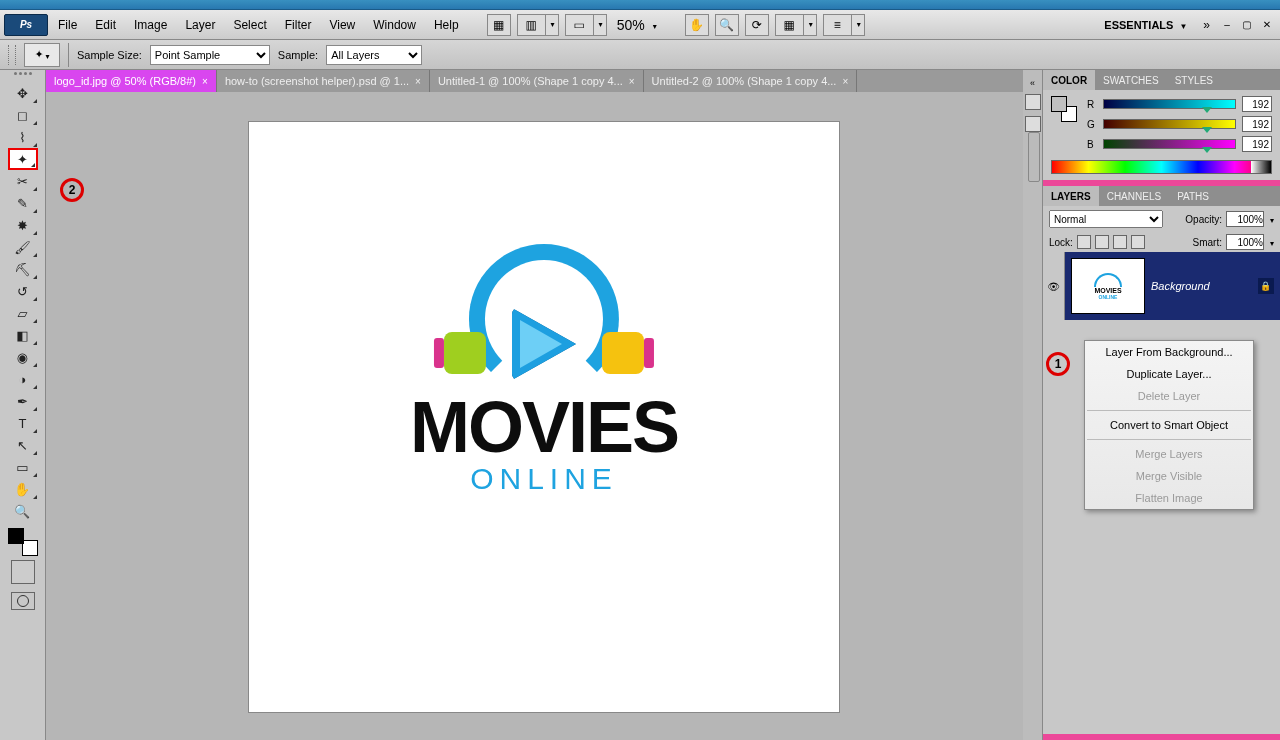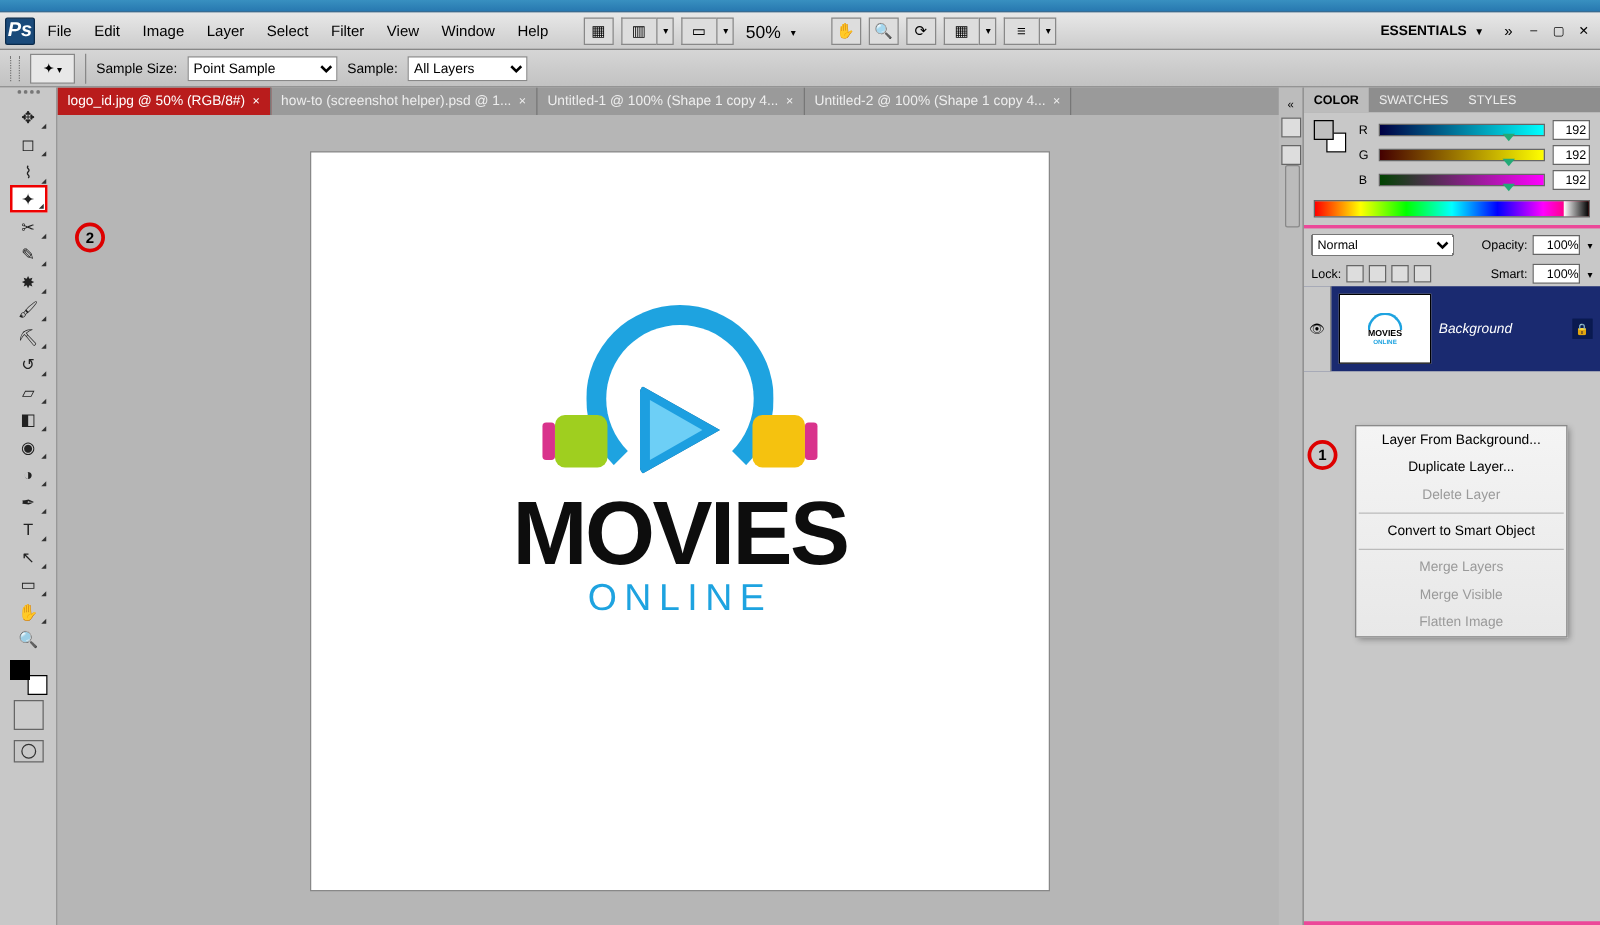--- a/index.html
+++ b/index.html
@@ -3,21 +3,21 @@
 <meta charset="utf-8">
 <style>
 * { box-sizing: border-box; margin: 0; padding: 0; font-family: Tahoma, Arial, sans-serif; }
 body { width: 1280px; height: 740px; background: #b6b6b6; overflow: hidden; position: relative; }
 
 
 .titlebar { height: 10px; background: linear-gradient(#3890c0,#2878b0); border-bottom:1px solid #1a5a88; }
 
 
 .menubar { height: 30px; background: linear-gradient(#e8e8e8,#cccccc); display:flex; align-items:center; padding:0 4px; gap:2px; border-bottom:1px solid #888; font-size:12px; }
-.menubar .ps-logo { width:24px; height:22px; background:#1a4a7a; color:#fff; display:flex; align-items:center; justify-content:center; font-size:16px; font-weight:bold; border:1px solid #0a2a4a; font-style:italic; border-radius:2px; }
+.menubar .ps-logo { width:44px; height:22px; background:#1a4a7a; color:#fff; display:flex; align-items:center; justify-content:center; font-size:10px; font-weight:bold; border:1px solid #0a2a4a; font-style:italic; border-radius:2px; }
 .menubar .menu-item { padding:4px 8px; cursor:default; }
 .menubar .spacer { flex:1; }
 .menubar .dd-icon { width:24px; height:22px; border:1px solid #888; background:#ddd; display:flex; align-items:center; justify-content:center; margin-left:4px; }
 .menubar .dd-combo { display:flex; align-items:center; margin-left:4px; }
 .menubar .dd-combo .box { width:28px; height:22px; border:1px solid #888; background:#ddd; display:flex;align-items:center;justify-content:center; border-right:none;}
 .menubar .dd-combo .arrow { width:14px; height:22px; border:1px solid #888; background:#ddd; display:flex;align-items:center;justify-content:center; }
 .zoom { margin-left:8px; font-size:14px; }
 .zoom-arrow { margin-left:4px; }
 .essentials { font-size:11px; font-weight:bold; padding:4px 8px; }
 .tri-down::after{content:"▼"; font-size:8px; margin-left:6px;}
@@ -46,21 +46,21 @@
 .fgbg .fg { background:#000; top:0; left:0; z-index:2;}
 .fgbg .bg { background:#fff; bottom:0; right:0;}
 .colorwell{width:24px;height:24px;border:1px solid #666;background:#ccc;margin-top:4px;}
 .qmask{width:24px;height:18px;border:1px solid #666;display:flex;align-items:center;justify-content:center;margin-top:8px;}
 .qmask .inner{width:12px;height:12px;border:1px solid #333;border-radius:50%;}
 
 
 .docarea { flex:1; display:flex; flex-direction:column; background:#b6b6b6;}
 .tabs { height:22px; background:#9a9a9a; display:flex; align-items:stretch; font-size:11px; overflow:hidden;}
 .tab { padding:0 8px; display:flex; align-items:center; gap:6px; border-right:1px solid #777; color:#eee; cursor:default; white-space:nowrap;}
-.tab.active { background:#b91c1c; color:#fff; }
+.tab.active { background:#d946ef; color:#fff; }
 .tab .x { font-size:10px; }
 .canvas-wrap { flex:1; position:relative; display:flex; justify-content:center; align-items:flex-start; padding-top:30px;}
 .canvas-wrap::after{content:"";position:absolute;right:0;top:0;bottom:0;width:16px;background:linear-gradient(#e4e4e4,#d0d0d0);border-left:1px solid #999;}
 .scroll-knob{position:absolute;right:2px;top:40px;width:12px;height:50px;background:#bbb;border:1px solid #888;border-radius:2px;z-index:3;}
 .canvas { width:590px; height:590px; background:#fff; box-shadow:0 0 0 1px #888; position:relative; overflow:hidden;}
 .logo { position:absolute; left:50%; top:42%; transform:translate(-50%,-50%); text-align:center;}
 .headphones { position:relative; width:200px; height:130px; margin:0 auto;}
 .arc { position:absolute; left:50%; top:0; transform:translateX(-50%); width:150px; height:150px; border:16px solid #1ea3e0; border-bottom-color:transparent; border-radius:50%; }
 .cup { position:absolute; width:42px; height:42px; border-radius:8px; bottom:0;}
 .cup.left { background:#9fcf1f; left:0;}
@@ -75,21 +75,21 @@
 
 
 .annot{position:absolute;width:24px;height:24px;border:3px solid #d00;border-radius:50%;display:flex;align-items:center;justify-content:center;font-size:12px;font-weight:bold;color:#000;background:rgba(255,255,255,0);z-index:20;}
 
 
 .rightcol { width:238px; background:#c8c8c8; display:flex; flex-direction:column; border-left:1px solid #888; position:relative;}
 .dockstrip{width:20px;background:#bcbcbc;border-right:1px solid #888;position:absolute;left:-20px;top:0;bottom:0;display:flex;flex-direction:column;align-items:center;padding-top:8px;gap:6px;}
 .dockstrip .stripicon{width:16px;height:16px;border:1px solid #666;background:#ddd;}
 .dockstrip .dbl{font-size:9px;text-align:center;}
 
-.panel { border-bottom:3px solid #ec4899;}
+.panel { border-bottom:6px solid #ec4899;}
 .panel-tabs { height:20px; background:#8e8e8e; display:flex; font-size:10px; align-items:stretch;}
 .ptab { padding:0 8px; display:flex; align-items:center; color:#eee; cursor:default;}
 .ptab.active { background:#bcbcbc; color:#000; font-weight:bold;}
 .panel-body { padding:6px 8px; font-size:10px; background:#c8c8c8;}
 
 
 .colorrow{display:flex;align-items:center;gap:6px;margin-bottom:4px;}
 .colorrow .lbl{width:10px;}
 .colorrow .slider{flex:1;height:10px;border:1px solid #666;position:relative;}
 .colorrow .slider.r{background:linear-gradient(to right,#004,#0ff);}
@@ -304,20 +304,25 @@
                 </div>
                 <input value="192" style="">
               </div>
           </div>
         </div>
         <div class="spectrum"></div>
       </div>
     </div>
 
     <div class="panel" style="flex:1;">
+      <div class="panel-tabs">
+        <div class="ptab active">LAYERS</div>
+        <div class="ptab">CHANNELS</div>
+        <div class="ptab">PATHS</div>
+      </div>
       <div class="panel-body layerbody">
         <div class="layerctl">
           <select><option>Normal</option></select>
           <span style="flex:1"></span>
           <span>Opacity:</span>
           <input style="width: 38px; font-size: 10px; height: 16px; border: 1px solid rgb(102, 102, 102); text-align: right;" value="100%">
             <span class="caret"></span>
         </div>
         <div class="lockrow">
           <span>Lock:</span>

